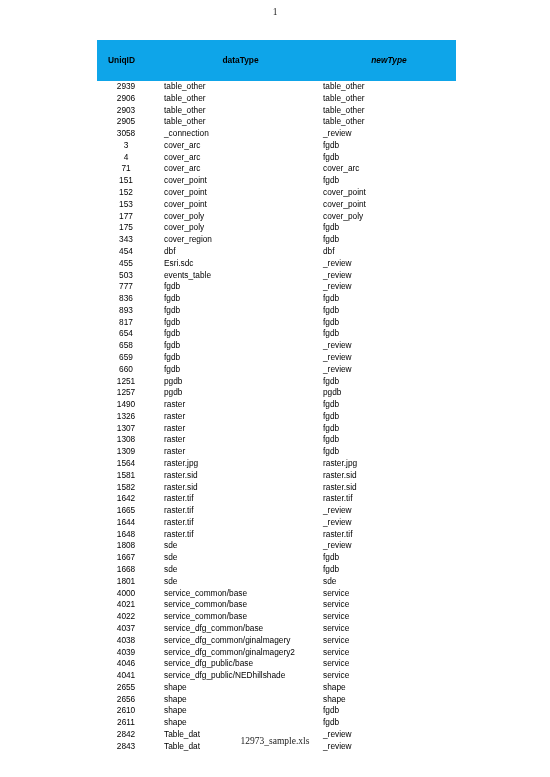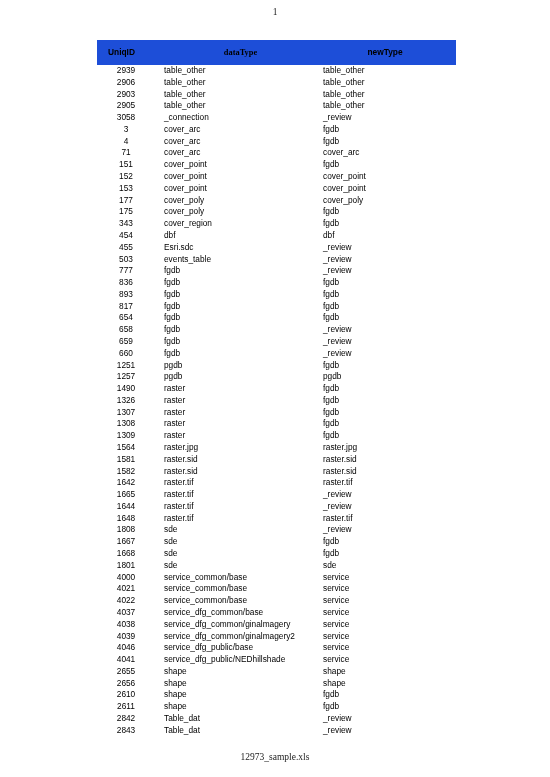--- a/index.html
+++ b/index.html
@@ -45,39 +45,39 @@
     width: 359px;
     border-collapse: collapse;
     table-layout: fixed;
     font-size: 8.3px;
   }
   .sheet-table col.c-uniqid   { width: 64px; }
   .sheet-table col.c-datatype { width: 159px; }
   .sheet-table col.c-newtype  { width: 136px; }
 
   .sheet-table thead th {
-    background: #1d4ed8;
+    background: #0ea5e9;
     font-weight: bold;
     font-size: 8.4px;
-    padding: 0;
+    padding: 8px;
     height: 25px;
     line-height: 11px;
     border: 0;
     white-space: nowrap;
   }
   .sheet-table thead th.h-uniqid {
     text-align: left;
     padding-left: 11px;
   }
   .sheet-table thead th.h-datatype {
-    font-family: Liberation Serif, serif;
   }
   .sheet-table thead th.h-newtype {
     text-align: center;
     padding-right: 6px;
+    font-style: italic;
   }
 
   .sheet-table tbody td {
     padding: 0;
     height: 11.78px;
     line-height: 11.78px;
     border: 0;
     white-space: nowrap;
     font-size: 8.3px;
     overflow: hidden;
@@ -91,21 +91,21 @@
     padding-left: 3px;
   }
   .sheet-table tbody td.v-newtype {
     text-align: left;
     padding-left: 3px;
   }
 
   
   .footer-filename {
     position: absolute;
-    bottom: 14px;
+    bottom: 30px;
     left: 0;
     width: 550px;
     text-align: center;
     font-family: "Liberation Serif", serif;
     font-size: 9.5px;
     line-height: 11px;
     color: #1a1a1a;
   }
 </style>
 </head>

